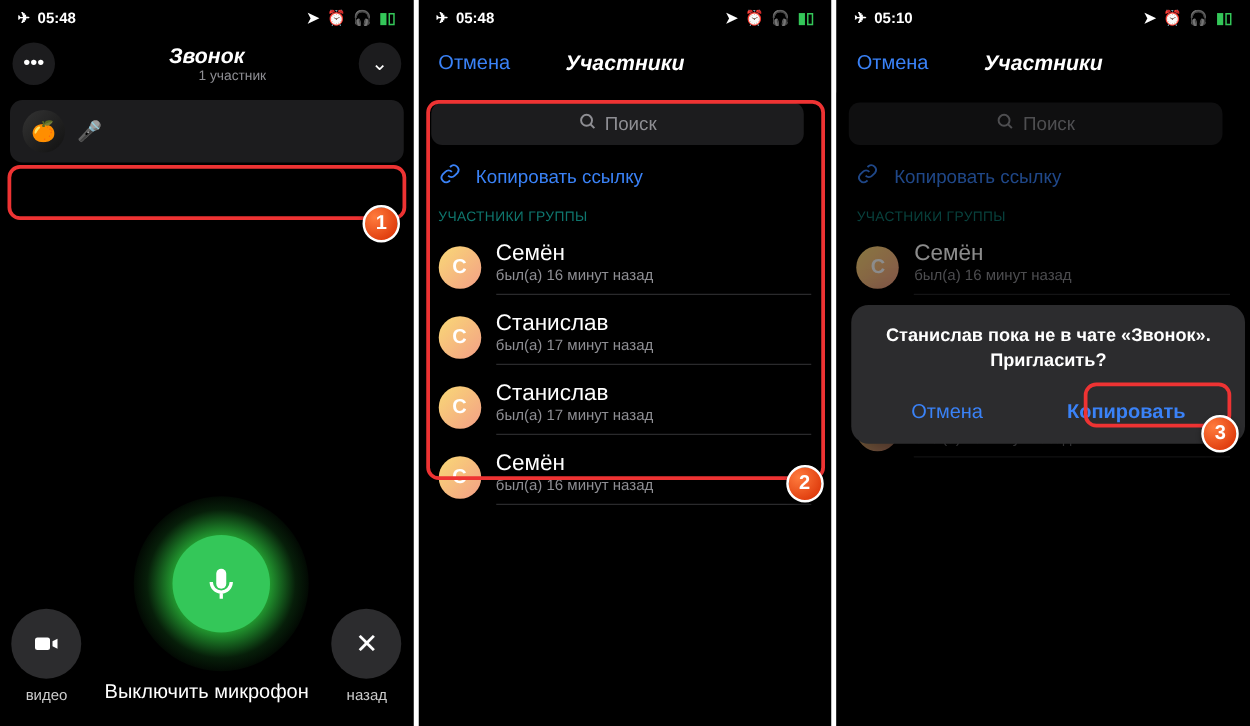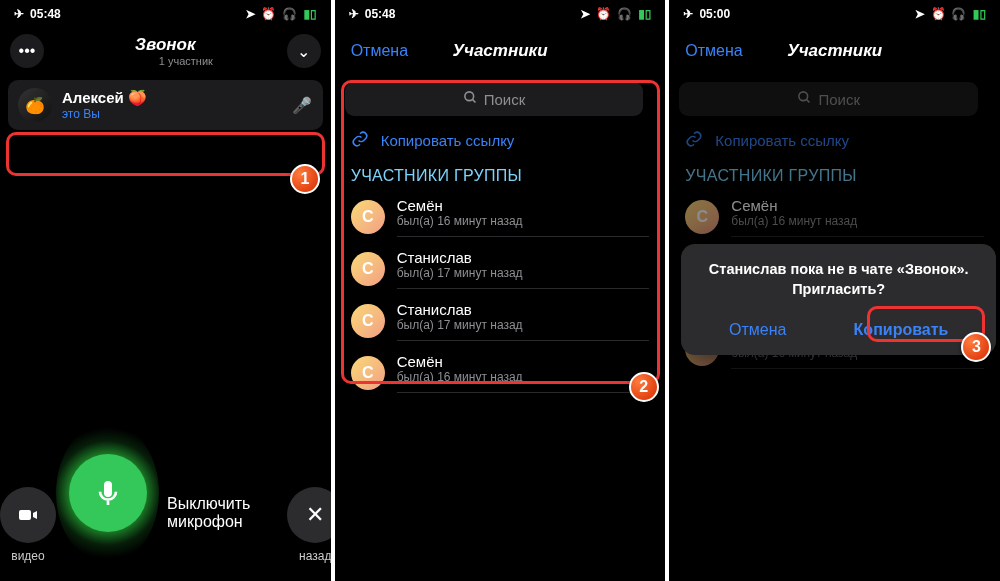--- a/index.html
+++ b/index.html
@@ -17,32 +17,32 @@
   .cancel { color:#3a82f7; font-size:16px; padding-left:16px; }
   .me-row { margin:6px 8px 0 8px; background:#1c1c1e; border-radius:10px; padding:8px 10px; display:flex; align-items:center; gap:10px; }
   .avatar { width:34px; height:34px; border-radius:50%; background:linear-gradient(135deg,#f7b733,#fc4a1a); flex:none; display:flex; align-items:center; justify-content:center; font-weight:700; color:#fff; }
   .avatar.c { background:linear-gradient(135deg,#f9d976,#f39f86); color:#fff; }
   .me-info { flex:1; }
   .me-name { font-size:15px; font-weight:600; }
   .me-you { font-size:12px; color:#3a82f7; }
   .invite-row { margin:8px 8px 0 8px; background:#1c1c1e; border-radius:10px; padding:12px 12px; display:flex; align-items:center; gap:12px; color:#3a82f7; font-size:15px; position:relative; }
   .searchbox { margin:8px 22px 0 10px; background:#1c1c1e; border-radius:9px; height:34px; display:flex; align-items:center; justify-content:center; gap:6px; color:#8e8e93; font-size:15px; }
   .linkrow { margin:14px 16px 6px 16px; display:flex; align-items:center; gap:12px; color:#3a82f7; font-size:15px; }
-  .section-label { color:#7dd3fc; font-size:16px; padding:10px 16px 6px 16px; letter-spacing:.3px; }
+  .section-label { color:#0f766e; font-size:11px; padding:10px 16px 6px 16px; letter-spacing:.3px; }
   .contact { display:flex; align-items:center; gap:12px; padding:6px 16px; }
   .contact .ct { flex:1; border-bottom:1px solid #2a2a2c; padding-bottom:8px; }
-  .cname { font-size:15px; font-weight:500; }
+  .cname { font-size:18px; font-weight:500; }
   .csub { font-size:12px; color:#8e8e93; }
   .red-box { position:absolute; border:3px solid #e33; border-radius:10px; pointer-events:none; }
   .badge { position:absolute; width:30px; height:30px; border-radius:50%; background:radial-gradient(circle at 30% 30%,#ff7b3d,#d62a00); border:2px solid #fff; box-shadow:0 2px 4px rgba(0,0,0,.5); color:#fff; display:flex; align-items:center; justify-content:center; font-weight:700; font-size:16px; }
   .call-controls { position:absolute; bottom:18px; left:0; right:0; display:flex; justify-content:space-around; align-items:flex-end; }
   .ctrl { display:flex; flex-direction:column; align-items:center; gap:6px; }
   .ctrl .circle { width:56px; height:56px; border-radius:50%; background:#2c2c2e; display:flex; align-items:center; justify-content:center; }
   .ctrl .lbl { font-size:12px; color:#ccc;text-align:right; }
-  .mic-wrap { display:flex; align-items:center; gap:8px; }
+  .mic-wrap { display:flex; flex-direction:column; align-items:flex-end; gap:8px; }
   .mic-glow { width:140px; height:140px; border-radius:50%; background:radial-gradient(circle,#2ecc40 0%,#2ecc40 30%,rgba(46,204,64,.15) 60%,rgba(46,204,64,0) 75%); display:flex; align-items:center; justify-content:center; margin-top:-40px; }
   .mic-btn { width:78px; height:78px; border-radius:50%; background:#34c759; display:flex; align-items:center; justify-content:center; }
   .alert { position:absolute; left:12px; right:4px; top:244px; background:#2c2c2e; border-radius:14px; padding:16px 14px 10px 14px; box-shadow:0 6px 30px rgba(0,0,0,.6); }
   .alert-msg { font-size:14.5px; font-weight:600; text-align:center; line-height:1.35; color:#fff; }
   .alert-btns { display:flex; justify-content:space-around; margin-top:16px; }
   .alert-btn { color:#3a82f7; font-size:16px; padding:6px 14px; }
   .alert-btn.primary { font-weight:700; }
   .dim-overlay { position:absolute; inset:0; background:rgba(0,0,0,.45); }
 </style>
 </head>
@@ -72,24 +72,20 @@
       <div class="sub">1 участник</div>
     </div>
     <div class="right-btn">
         <div class="pill">
           <span>⌄</span>
         </div>
       </div>
   </div>
   <div class="me-row">
     <div class="avatar" style="background:linear-gradient(135deg,#333,#111)">🍊</div>
-    <div class="me-info">
-      <div class="me-name">Алексей 🍑</div>
-      <div class="me-you">это Вы</div>
-    </div>
     <span style="color:#8e8e93">🎤</span>
   </div>
   <div class="red-box" style="left:6px; top:132px; width:319px; height:44px"></div>
   <div class="badge" style="left:290px; top:164px">1</div>
 
   <div class="call-controls">
     <div class="ctrl">
       <div class="circle">
         <svg width="24" height="24" viewBox="0 0 24 24" fill="#fff">
             <rect x="3" y="7" width="12" height="10" rx="2"></rect>
@@ -187,21 +183,21 @@
       </div>
     </div>
   <div class="red-box" style="left:6px; top:80px; width:319px; height:304px"></div>
   <div class="badge" style="left:294px; top:372px">2</div>
 </div>
 
 <div class="phone">
   <div class="statusbar">
     <div class="sb-left">
         <span>✈︎</span>
-        <span>05:00</span>
+        <span>05:10</span>
       </div>
     <div class="sb-right">
         <span>➤</span>
         <span>⏰</span>
         <span>🎧</span>
         <span style="color:#34c759">▮▯</span>
       </div>
   </div>
   <div class="header">
     <div class="cancel" style="position:absolute;left:0">Отмена</div>

